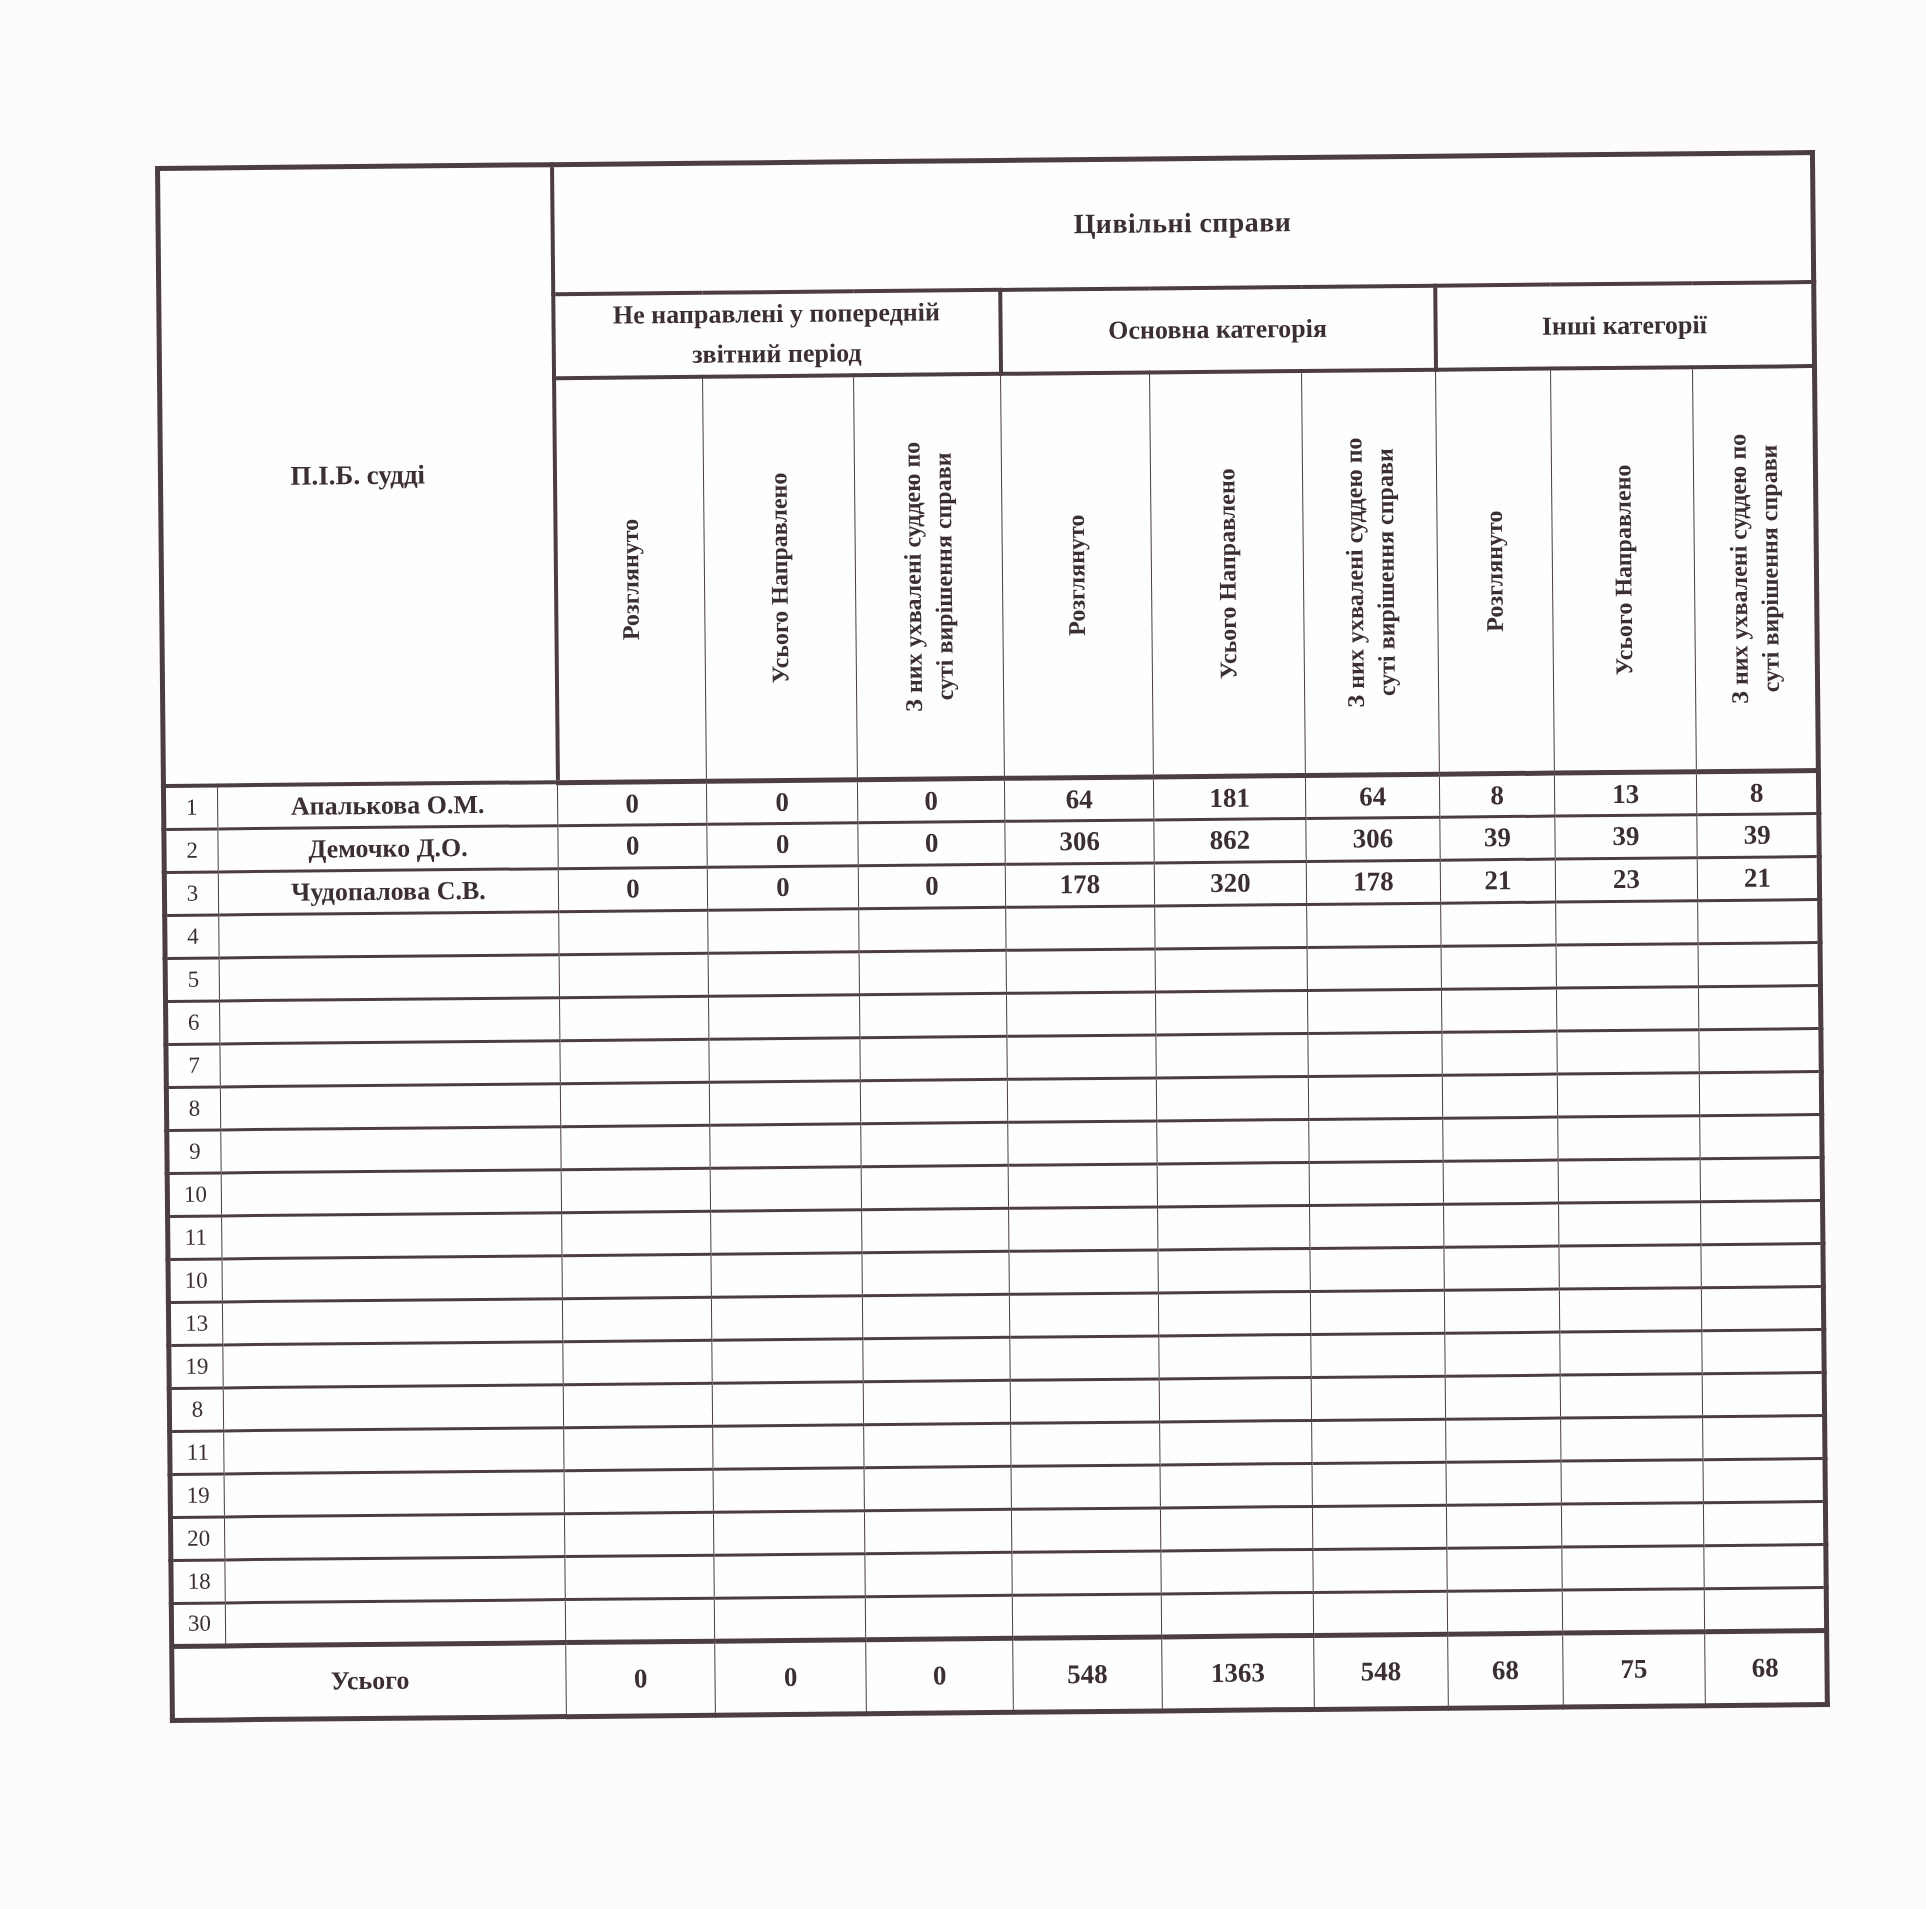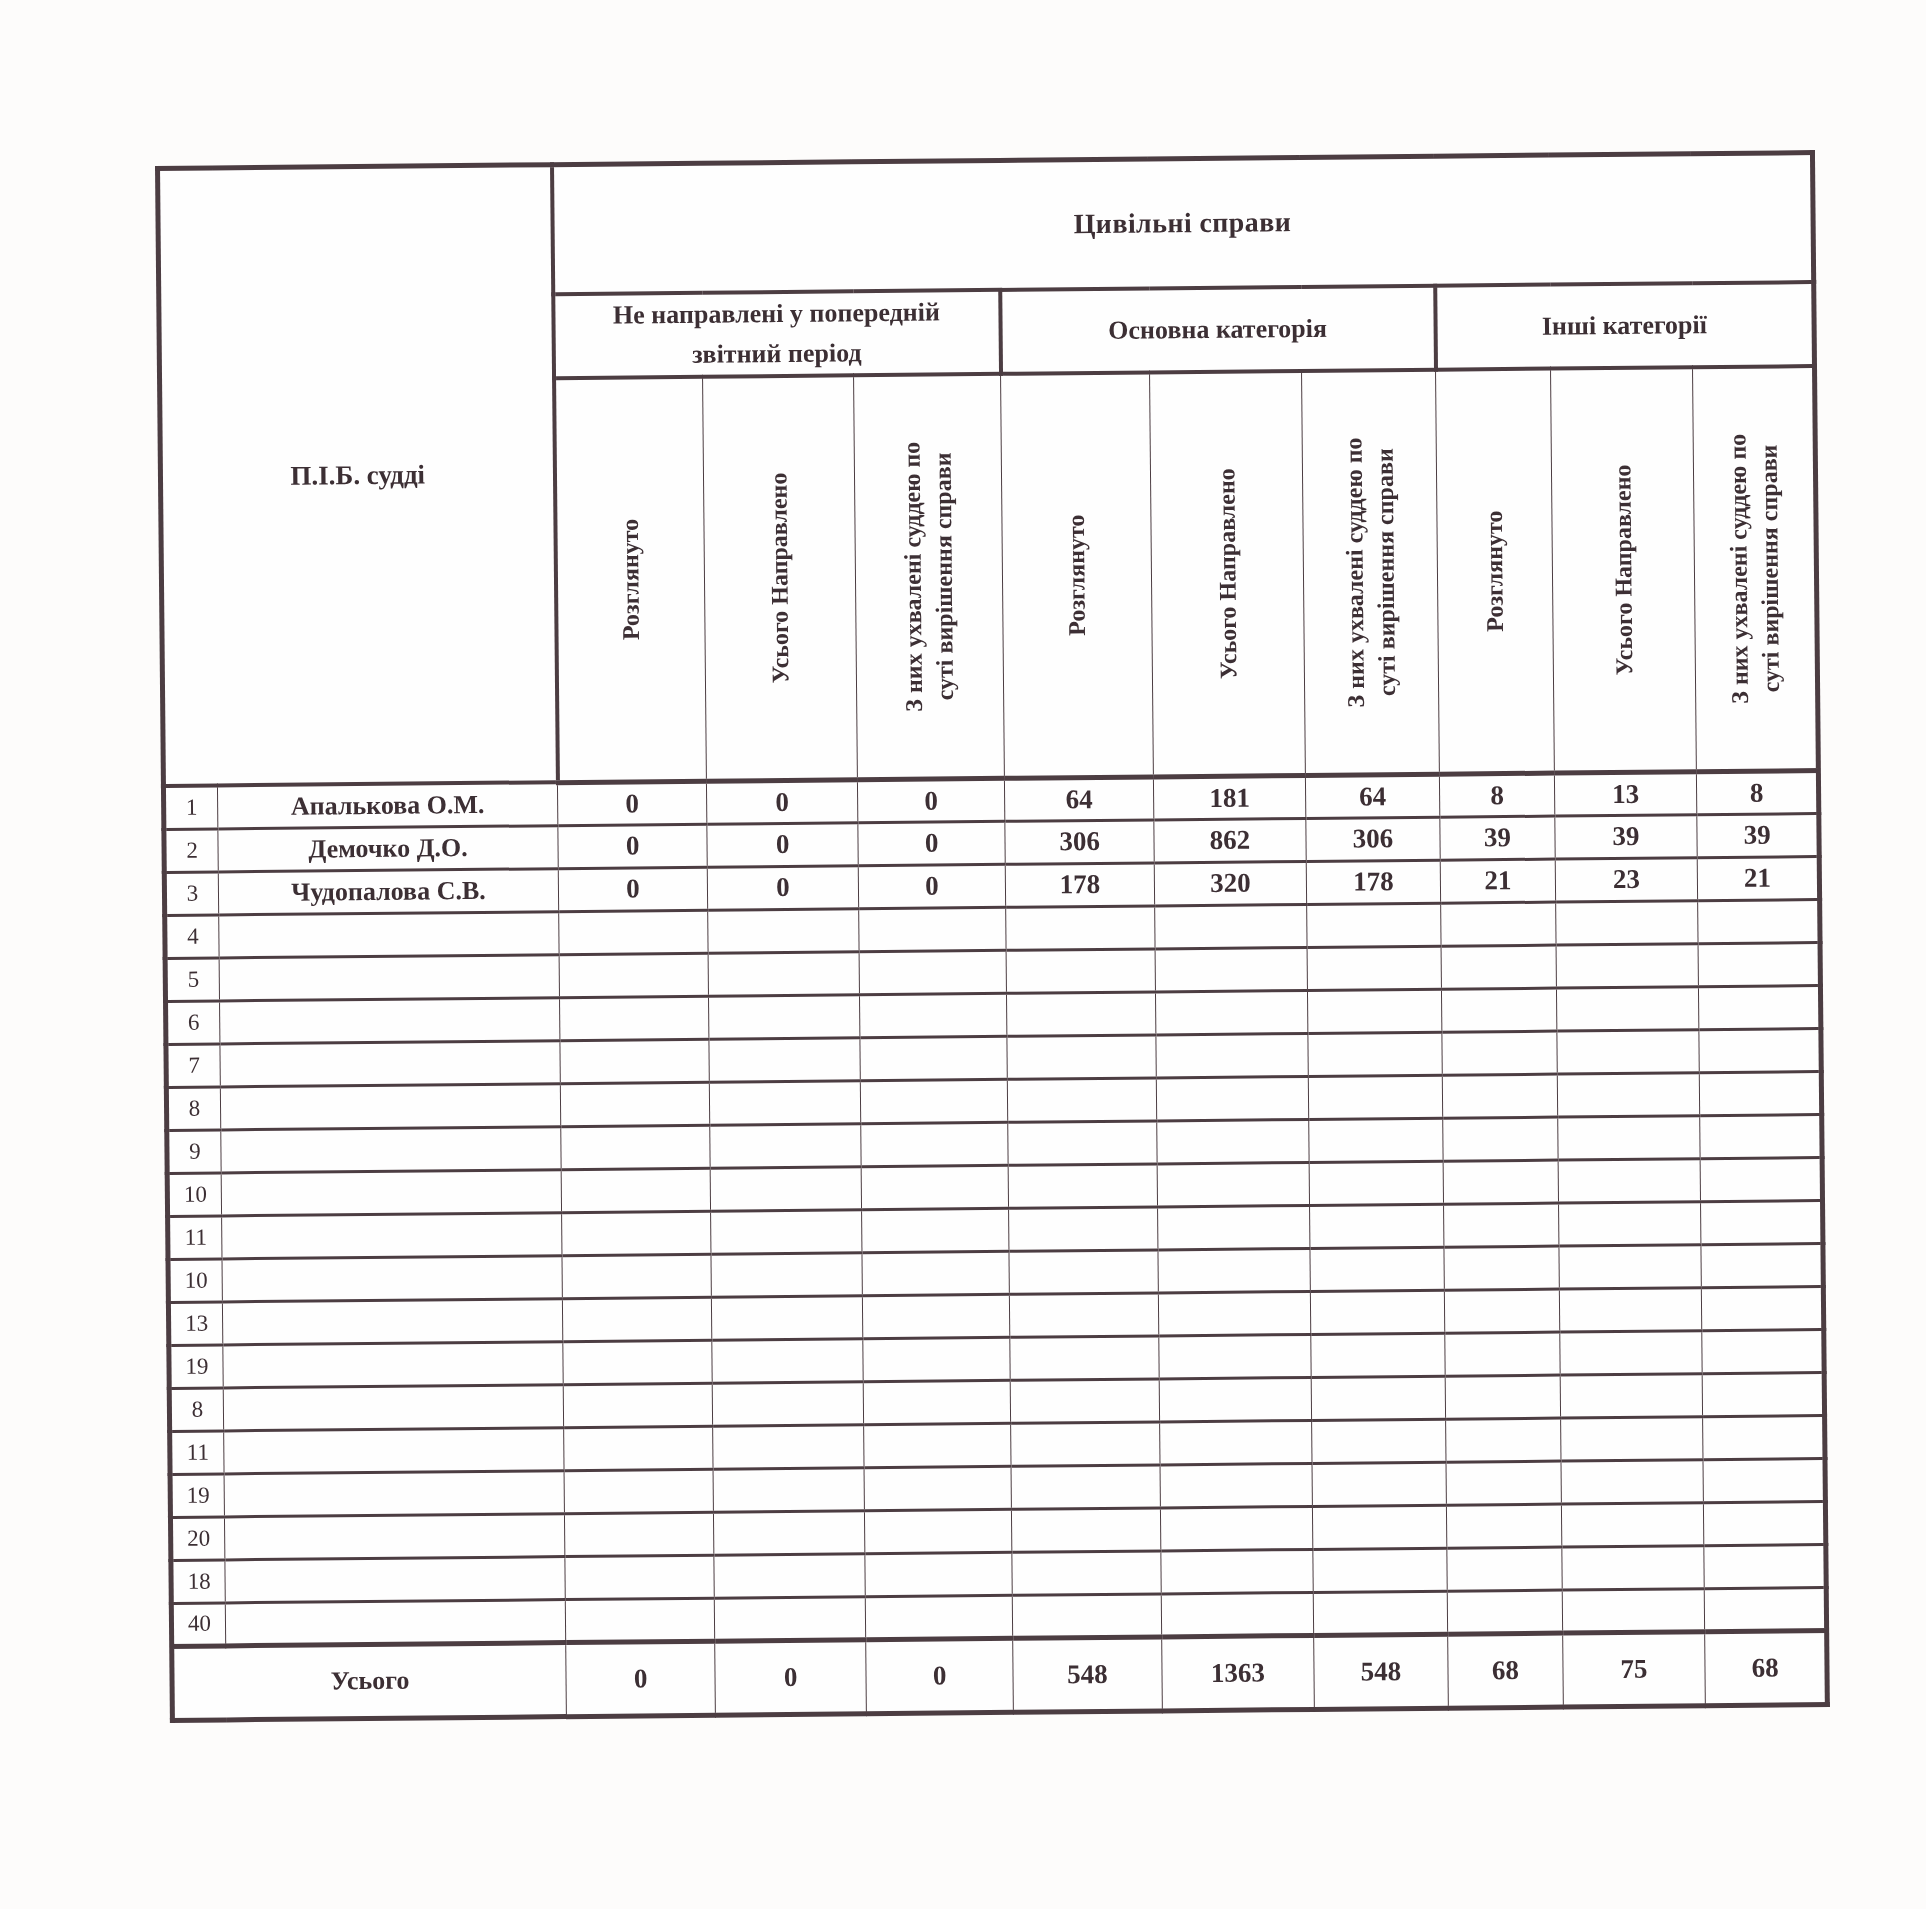--- a/index.html
+++ b/index.html
@@ -421,21 +421,21 @@
             <td class="c-val"></td>
             <td class="c-val"></td>
             <td class="c-val"></td>
             <td class="c-val"></td>
             <td class="c-val"></td>
             <td class="c-val"></td>
             <td class="c-val"></td>
       </tr>
 
       <tr class="r-body">
-        <td class="c-num">40</td>
+        <td class="c-num">30</td>
         <td class="c-name"></td>
         <td class="c-val"></td>
             <td class="c-val"></td>
             <td class="c-val"></td>
             <td class="c-val"></td>
             <td class="c-val"></td>
             <td class="c-val"></td>
             <td class="c-val"></td>
             <td class="c-val"></td>
             <td class="c-val"></td>

